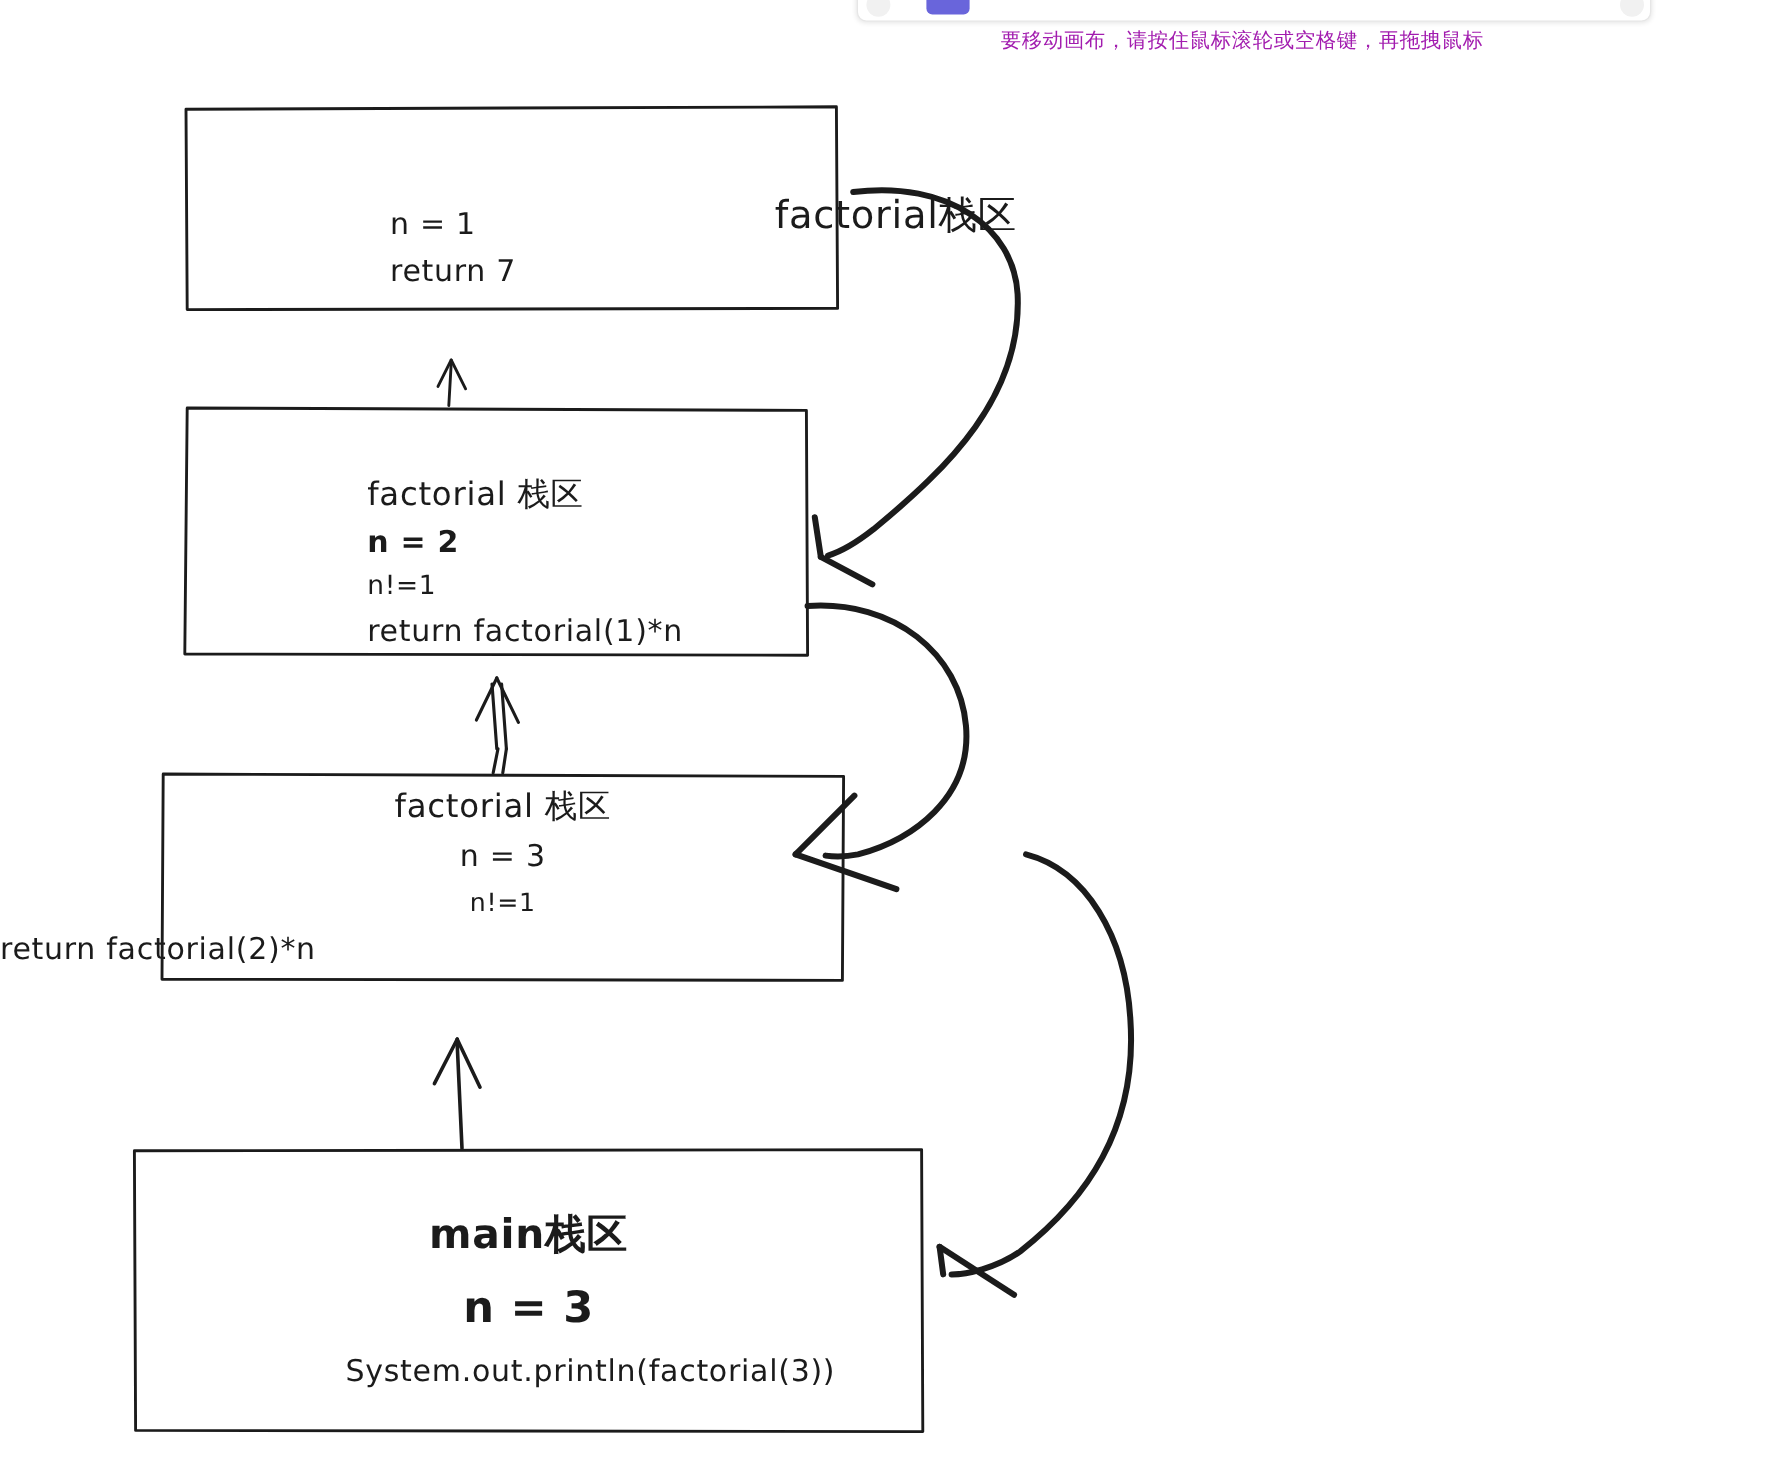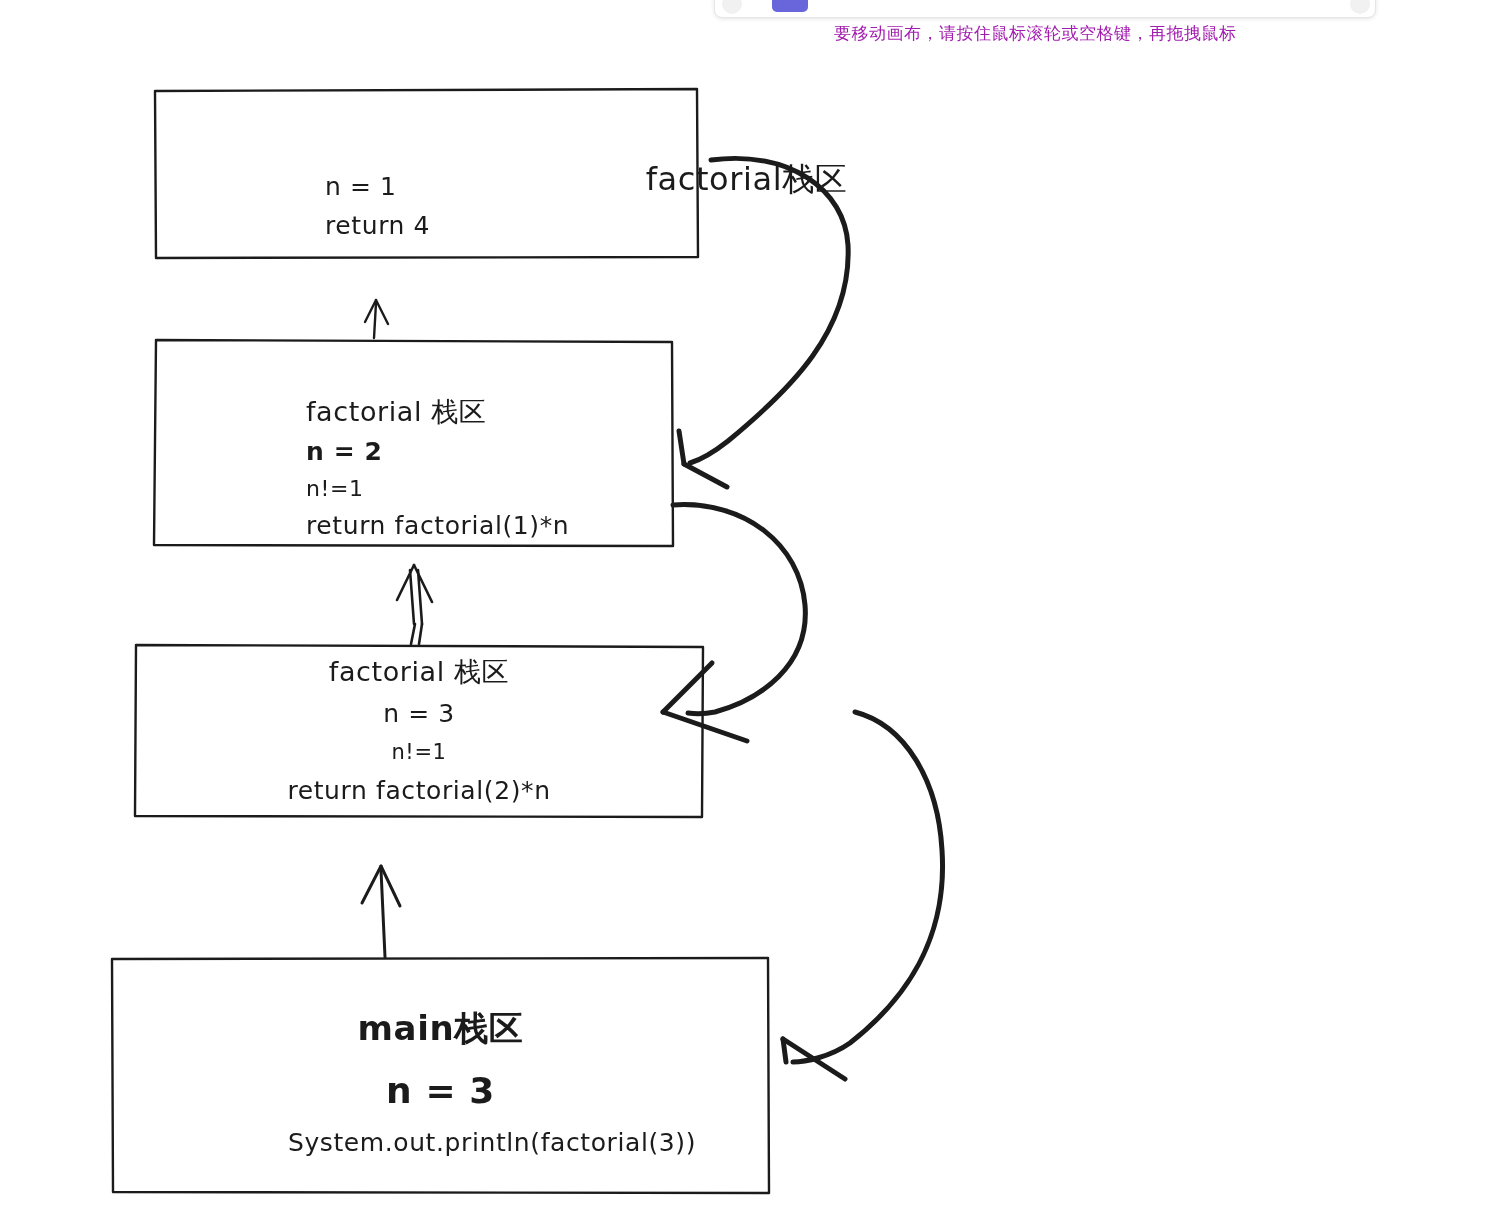--- a/index.html
+++ b/index.html
@@ -132,27 +132,27 @@
 
   <g>
     <path d="M855 712 C 905 725, 938 780, 942 850 C 948 940, 905 1000, 850 1043 C 830 1057, 805 1062, 793 1062" fill="none" stroke="#1b1b1b" stroke-width="5" stroke-linecap="round"></path>
     <path d="M783 1039 L786 1062" fill="none" stroke="#1b1b1b" stroke-width="5" stroke-linecap="round"></path>
     <path d="M783 1039 L845 1079" fill="none" stroke="#1b1b1b" stroke-width="5" stroke-linecap="round"></path>
   </g>
 </svg>
 
 <div class="box-text hand" style="top:133px; text-align:center; font-size:32px;margin-top:25px;">factorial栈区</div>
 <div class="box-text hand" style="top:172px; left:325px; width:auto; text-align:center; font-size:25px;">n = 1</div>
-<div class="box-text hand" style="top:211px; left:325px; width:auto; text-align:left; font-size:25px;">return 4</div>
+<div class="box-text hand" style="top:211px; left:325px; width:auto; text-align:left; font-size:25px;">return 7</div>
 
 <div class="box-text hand" style="top:394px; left:306px; width:auto; text-align:left; font-size:27px;">factorial 栈区</div>
 <div class="box-text hand" style="top:437px; left:306px; width:auto; text-align:left; font-size:25px;font-weight:bold;">n = 2</div>
 <div class="box-text hand" style="top:476px; left:306px; width:auto; text-align:left; font-size:22px;">n!=1</div>
 <div class="box-text hand" style="top:511px; left:306px; width:auto; text-align:right; font-size:25px;">return factorial(1)*n</div>
 
 <div class="box-text hand" style="top:654px; left:0px; width:838px; text-align:center; font-size:27px;">factorial 栈区</div>
 <div class="box-text hand" style="top:699px; left:0px; width:838px; text-align:center; font-size:25px;">n = 3</div>
 <div class="box-text hand" style="top:740px; left:0px; width:838px; text-align:center; font-size:21px;">n!=1</div>
-<div class="box-text hand" style="top:776px; left:0px; width:838px; text-align:center; font-size:25px;">return factorial(2)*n</div>
+<div class="box-text hand" style="top:776px; left:0px; width:838px; text-align:left; font-size:25px;">return factorial(2)*n</div>
 
 <div class="box-text hand" style="top:1006px; left:112px; width:657px; text-align:center; font-size:34px; font-weight:700;">main栈区</div>
 <div class="box-text hand" style="top:1070px; left:112px; width:657px; text-align:center; font-size:36px; font-weight:700;">n = 3</div>
 <div class="box-text hand" style="top:1128px; left:112px; width:760px; text-align:center; font-size:25px;">System.out.println(factorial(3))</div>
 
 </body></html>

